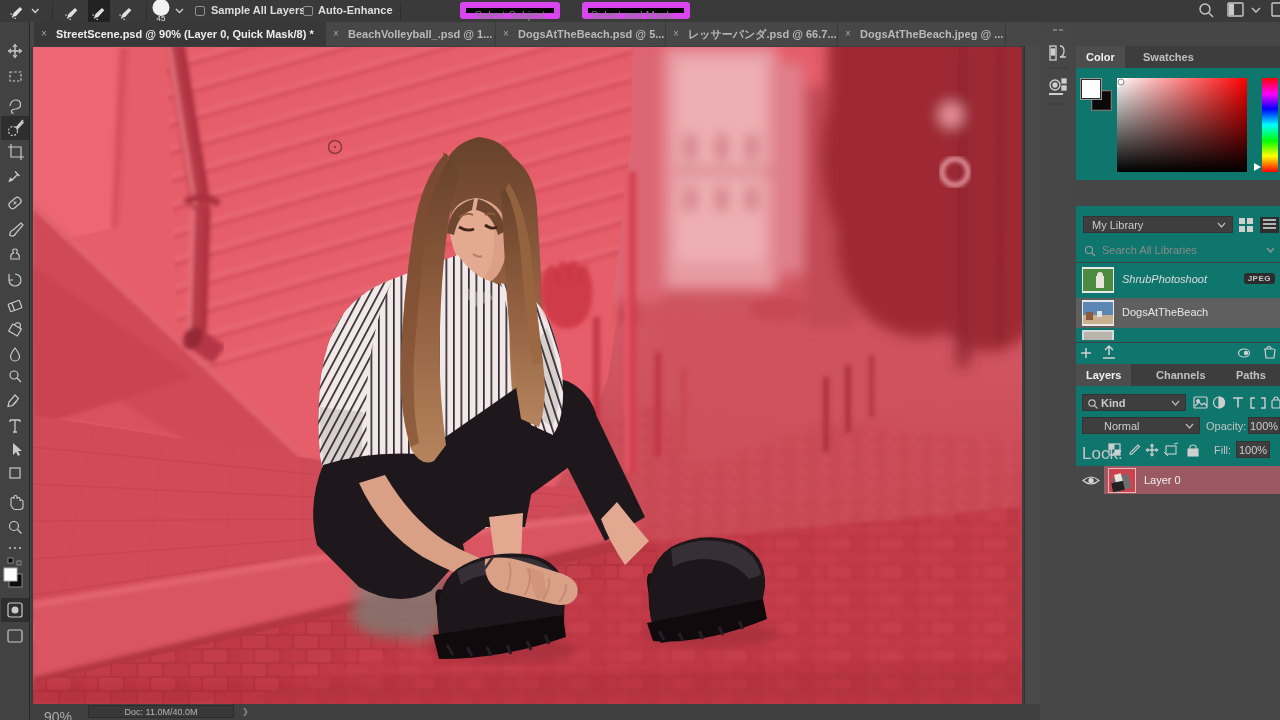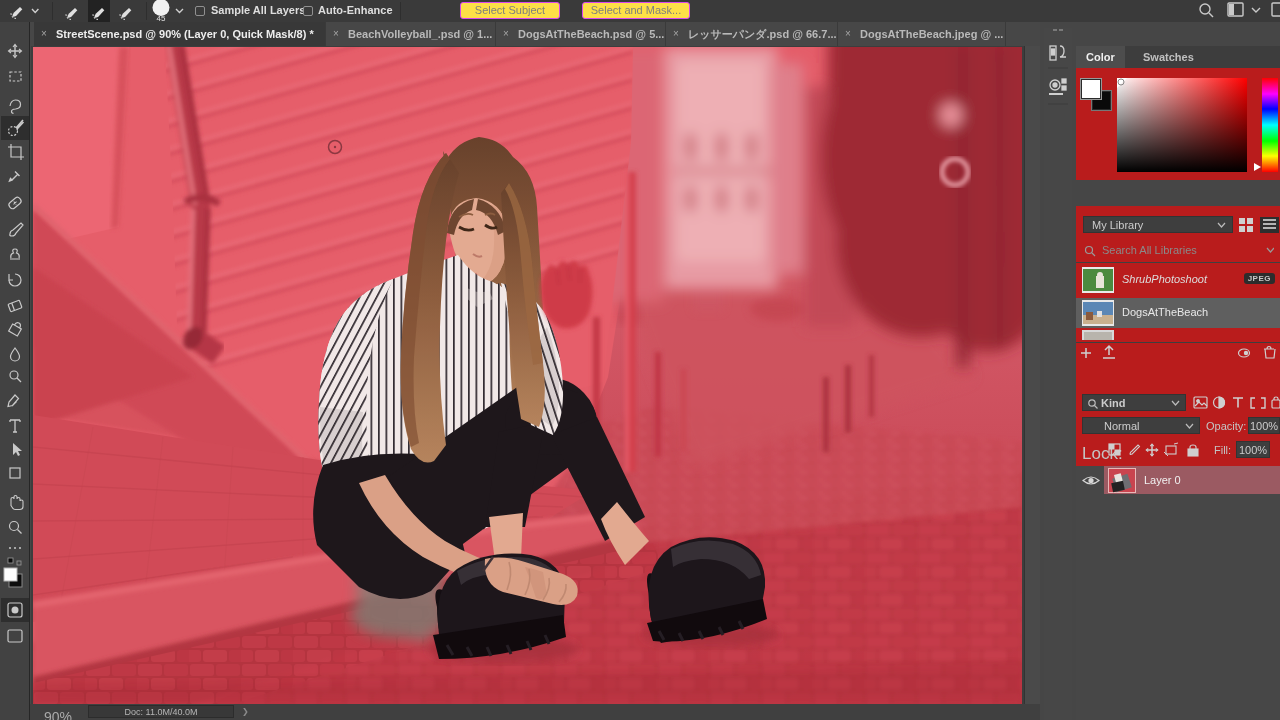--- a/index.html
+++ b/index.html
@@ -3,21 +3,21 @@
 <meta charset="utf-8">
 <style>
 html,body{margin:0;padding:0;width:1280px;height:720px;overflow:hidden;background:#444;
  font-family:"Liberation Sans",sans-serif;-webkit-font-smoothing:antialiased;}
 *{box-sizing:border-box;}
 .abs{position:absolute;}
 #stage{position:relative;width:1280px;height:720px;background:#474747;}
 
 #opts{left:0;top:0;width:1280px;height:22px;background:#3a3a3a;color:#d6d6d6;font-size:11px;}
 #opts .sep{position:absolute;top:2px;width:1px;height:18px;background:#2e2e2e;}
-.btn-dis{position:absolute;top:2px;height:17px;background:#fde047;border:1px solid #d946ef;border-radius:3px;
+.btn-dis{position:absolute;top:2px;height:17px;background:#000000;border:6px solid #d946ef;border-radius:3px;
  color:#7f7f7f;font-size:11px;line-height:15px;text-align:center;}
 .chk{position:absolute;top:6px;width:10px;height:10px;border:1px solid #909090;border-radius:2px;background:#3a3a3a;}
 .chklab{position:absolute;top:4px;color:#dedede;font-size:11px;font-weight:bold;}
 
 #tabbar{left:30px;top:22px;width:1010px;height:24px;background:#474747;color:#b9b9b9;font-size:11px;}
 .tab{position:absolute;top:0;height:24px;line-height:24px;background:#474747;border-right:1px solid #3a3a3a;
  white-space:nowrap;overflow:hidden;padding-left:22px;font-weight:bold;}
 .tab .x{position:absolute;left:7px;top:0;color:#a5a5a5;font-size:10px;font-weight:normal;}
 .tab.active{background:#383838;color:#eeeeee;}
 
@@ -28,21 +28,21 @@
 #rightstrip{left:993px;top:0;width:16px;height:658px;background:#4a4a4a;border-left:1px solid #333;}
 
 #status{left:30px;top:704px;width:1010px;height:16px;background:#404040;color:#b5b5b5;font-size:9px;}
 
 #rightcol{left:1040px;top:22px;width:240px;height:698px;background:#464646;}
 #iconstrip{left:4px;top:6px;width:28px;height:692px;background:#474747;}
 #panels{left:36px;top:22px;width:204px;height:692px;}
 .ptabrow{position:absolute;left:0;width:204px;height:22px;background:#3d3d3d;font-size:11px;font-weight:bold;color:#c0c0c0;}
 .ptab{position:absolute;top:0;height:22px;line-height:22px;padding:0 10px;}
 .ptab.active{background:#4d4d4d;color:#f0f0f0;}
-.pbody{position:absolute;left:0;width:204px;background:#b91c1c;}
+.pbody{position:absolute;left:0;width:204px;background:#0f766e;}
 .field{position:absolute;background:#3e3e3e;border:1px solid #333;color:#cccccc;font-size:11px;}
 small.badge{position:absolute;background:#2c2c2c;color:#c8c8c8;font-size:8px;font-weight:bold;
  border-radius:3px;padding:1px 4px;letter-spacing:.5px;}
 </style>
 </head>
 <body>
 <div id="stage">
 
   <div id="opts" class="abs">
     <svg class="abs" style="left:0;top:0" width="1280" height="22">
@@ -576,20 +576,25 @@
             <path d="M29 6 l4 -4 l4 4 M33 2 v9 M27 14 h12"></path>
             <g stroke-width="1.2">
                 <ellipse cx="168" cy="9" rx="5.5" ry="4"></ellipse>
                 <circle cx="170" cy="9" r="1.6" fill="#d0d0d0"></circle>
               </g>
             <path d="M188 5 h10 M189 5 l1 9 h8 l1 -9 M191 5 q0 -2.5 2 -2.5 q2 0 2 2.5" stroke-width="1.2"></path>
           </g>
         </svg>
       </div>
 
+      <div class="ptabrow" style="top:320px;">
+        <div class="ptab active" style="left:0;">Layers</div>
+        <div class="ptab" style="left:70px;">Channels</div>
+        <div class="ptab" style="left:150px;">Paths</div>
+      </div>
       <div class="pbody" style="top:342px;height:356px;">
 
         <div class="field" style="left:6px;top:8px;width:104px;height:17px;line-height:16px;">
           <svg class="abs" style="left:4px;top:3px" width="12" height="12">
               <circle cx="5" cy="5" r="3.2" stroke="#bbb" fill="none" stroke-width="1.2"></circle>
               <path d="M7.5 7.5 l3 3" stroke="#bbb" stroke-width="1.2"></path>
             </svg>
           <span style="margin-left:18px;font-weight:bold;">Kind</span>
           <svg class="abs" style="right:5px;top:5px" width="9" height="7">
               <path d="M1 1 l3.5 4 l3.5 -4" stroke="#bbb" fill="none" stroke-width="1.2"></path>

